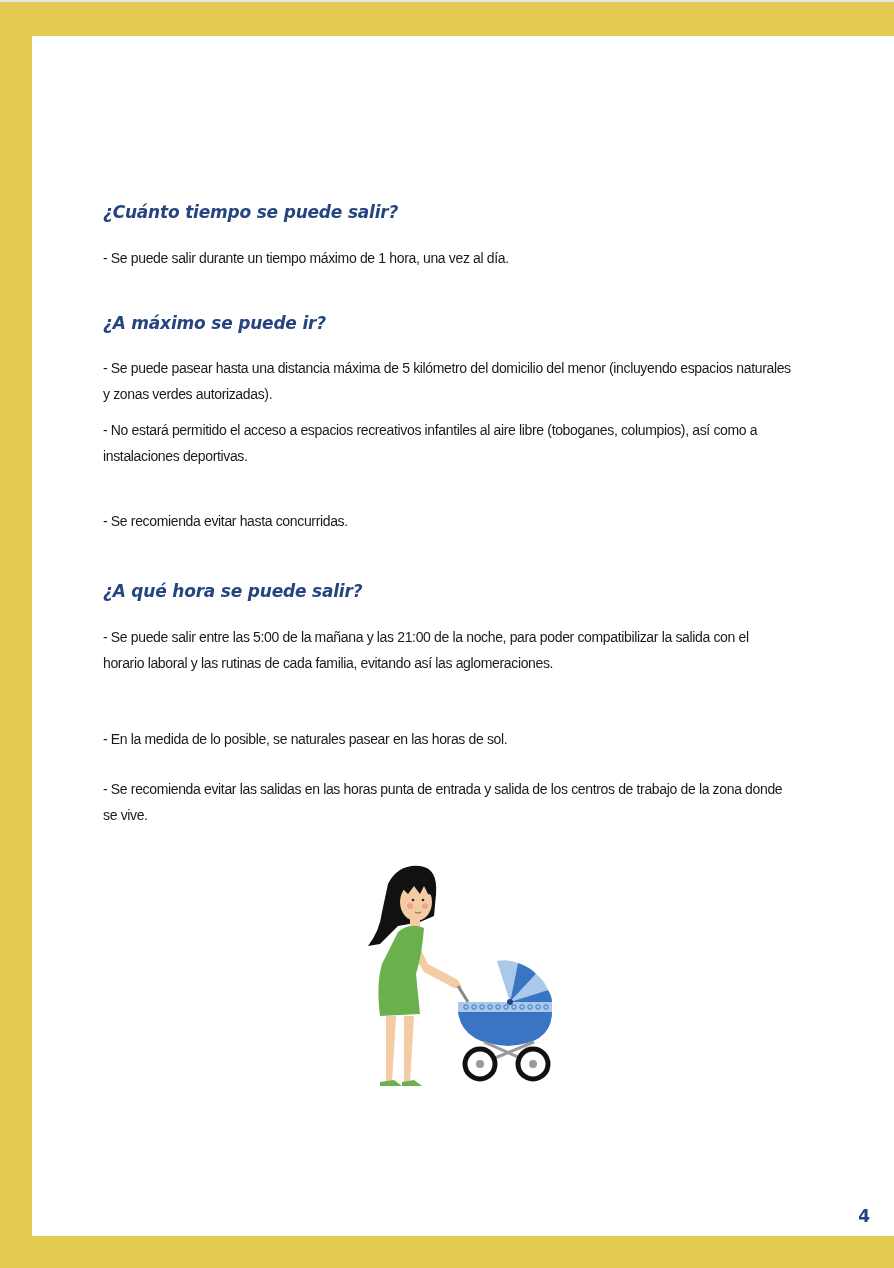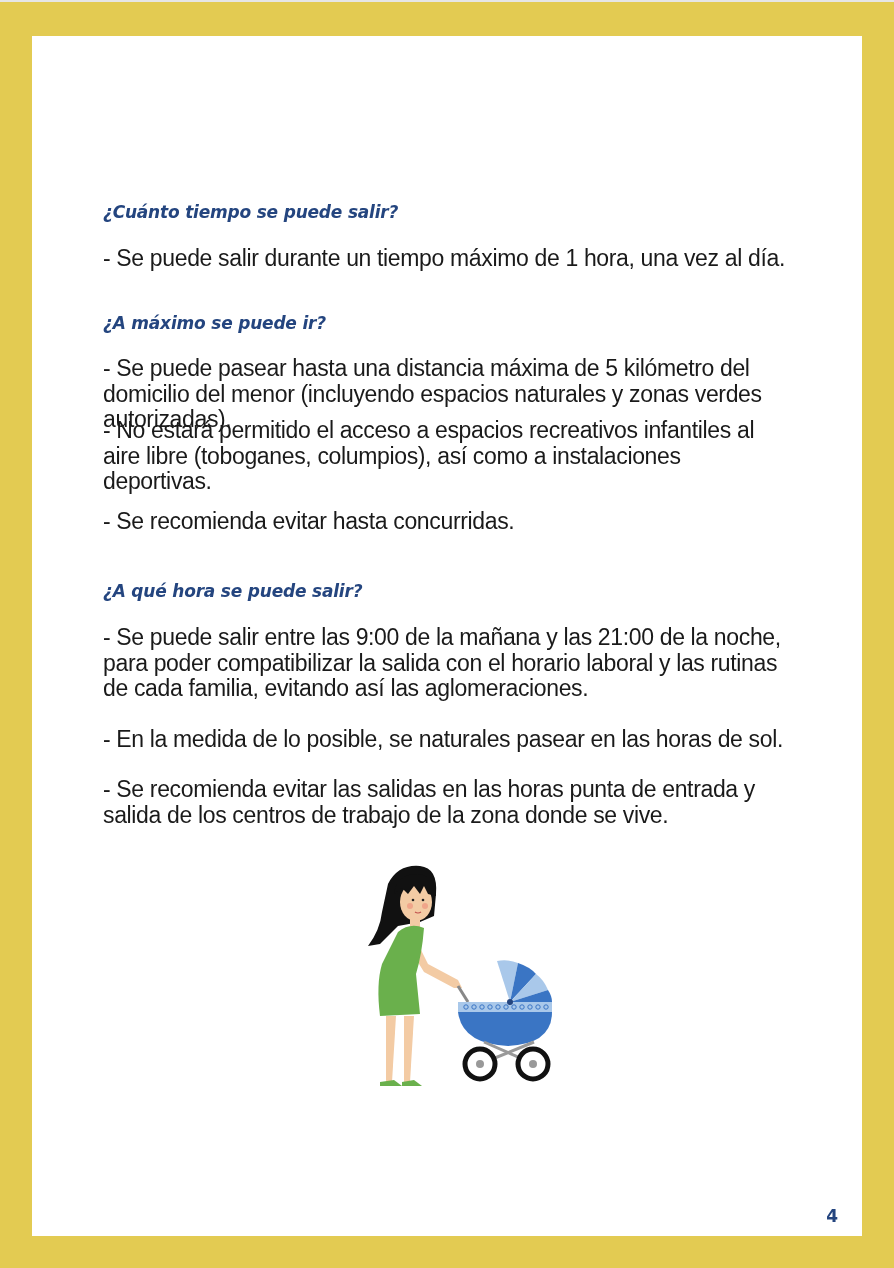--- a/index.html
+++ b/index.html
@@ -5,32 +5,33 @@
   html, body { margin: 0; padding: 0; }
   body {
     width: 894px; height: 1268px; position: relative; overflow: hidden;
     background: #E3CB52;
     font-family: "Liberation Sans", sans-serif;
   }
   .topstrip { position: absolute; left: 0; top: 0; width: 894px; height: 2px; background: #e6e6e6; }
   .page {
     position: absolute; left: 32px; top: 36px; width: 830px; height: 1200px;
     background: #ffffff;
+    padding-left: 32px;
   }
   .content { position: absolute; left: 71px; top: 0; width: 680px; }
   .heading {
     position: absolute; left: 0; margin: 0;
     font-family: "DejaVu Sans", sans-serif;
     font-style: italic; font-weight: bold; font-size: 17px;
     color: #24457f; letter-spacing: -0.2px; white-space: nowrap;
   }
   .para {
     position: absolute; left: 0; margin: 0;
     font-family: "Liberation Sans", sans-serif;
-    font-size: 23px; line-height: 25.5px; color: #1a1a1a;
+    font-size: 14px; line-height: 25.5px; color: #1a1a1a;
     letter-spacing: -0.35px; width: 690px;
   }
   .illustration { position: absolute; left: 326px; top: 828px; width: 200px; height: 225px; }
   .page-number {
     position: absolute; right: 24px; top: 1170px;
     font-family: "DejaVu Sans", sans-serif; font-weight: bold; font-size: 17px; color: #24457f;
   }
 </style>
 </head>
 <body>
@@ -42,21 +43,21 @@
 
     <h2 class="heading" style="top:166px">¿Cuánto tiempo se puede salir?</h2>
     <p class="para" style="top:210px">- Se puede salir durante un tiempo máximo de 1 hora, una vez al día.</p>
 
     <h2 class="heading" style="top:277px">¿A máximo se puede ir?</h2>
     <p class="para" style="top:320px">- Se puede pasear hasta una distancia máxima de 5 kilómetro del domicilio del menor (incluyendo espacios naturales y zonas verdes autorizadas).</p>
     <p class="para" style="top:382px">- No estará permitido el acceso a espacios recreativos infantiles al aire libre (toboganes, columpios), así como a instalaciones deportivas.</p>
     <p class="para" style="top:473px">- Se recomienda evitar hasta concurridas.</p>
 
     <h2 class="heading" style="top:545px">¿A qué hora se puede salir?</h2>
-    <p class="para" style="top:589px">- Se puede salir entre las 9:00 de la mañana y las 21:00 de la noche, para poder compatibilizar la salida con el horario laboral y las rutinas de cada familia, evitando así las aglomeraciones.</p>
+    <p class="para" style="top:589px">- Se puede salir entre las 5:00 de la mañana y las 21:00 de la noche, para poder compatibilizar la salida con el horario laboral y las rutinas de cada familia, evitando así las aglomeraciones.</p>
     <p class="para" style="top:691px">- En la medida de lo posible, se naturales pasear en las horas de sol.</p>
     <p class="para" style="top:741px">- Se recomienda evitar las salidas en las horas punta de entrada y salida de los centros de trabajo de la zona donde se vive.</p>
   </div>
 
   <div class="illustration">
     <svg width="200" height="225" viewBox="0 0 200 225">
 
       <path d="M30 20 Q40 0 62 2 Q80 4 78 30 L76 52 L62 58 L40 62 L22 80 L10 82 Q22 66 24 48 Z" fill="#111"></path>
 
       <ellipse cx="58" cy="38" rx="16" ry="19" fill="#f3cba4"></ellipse>

